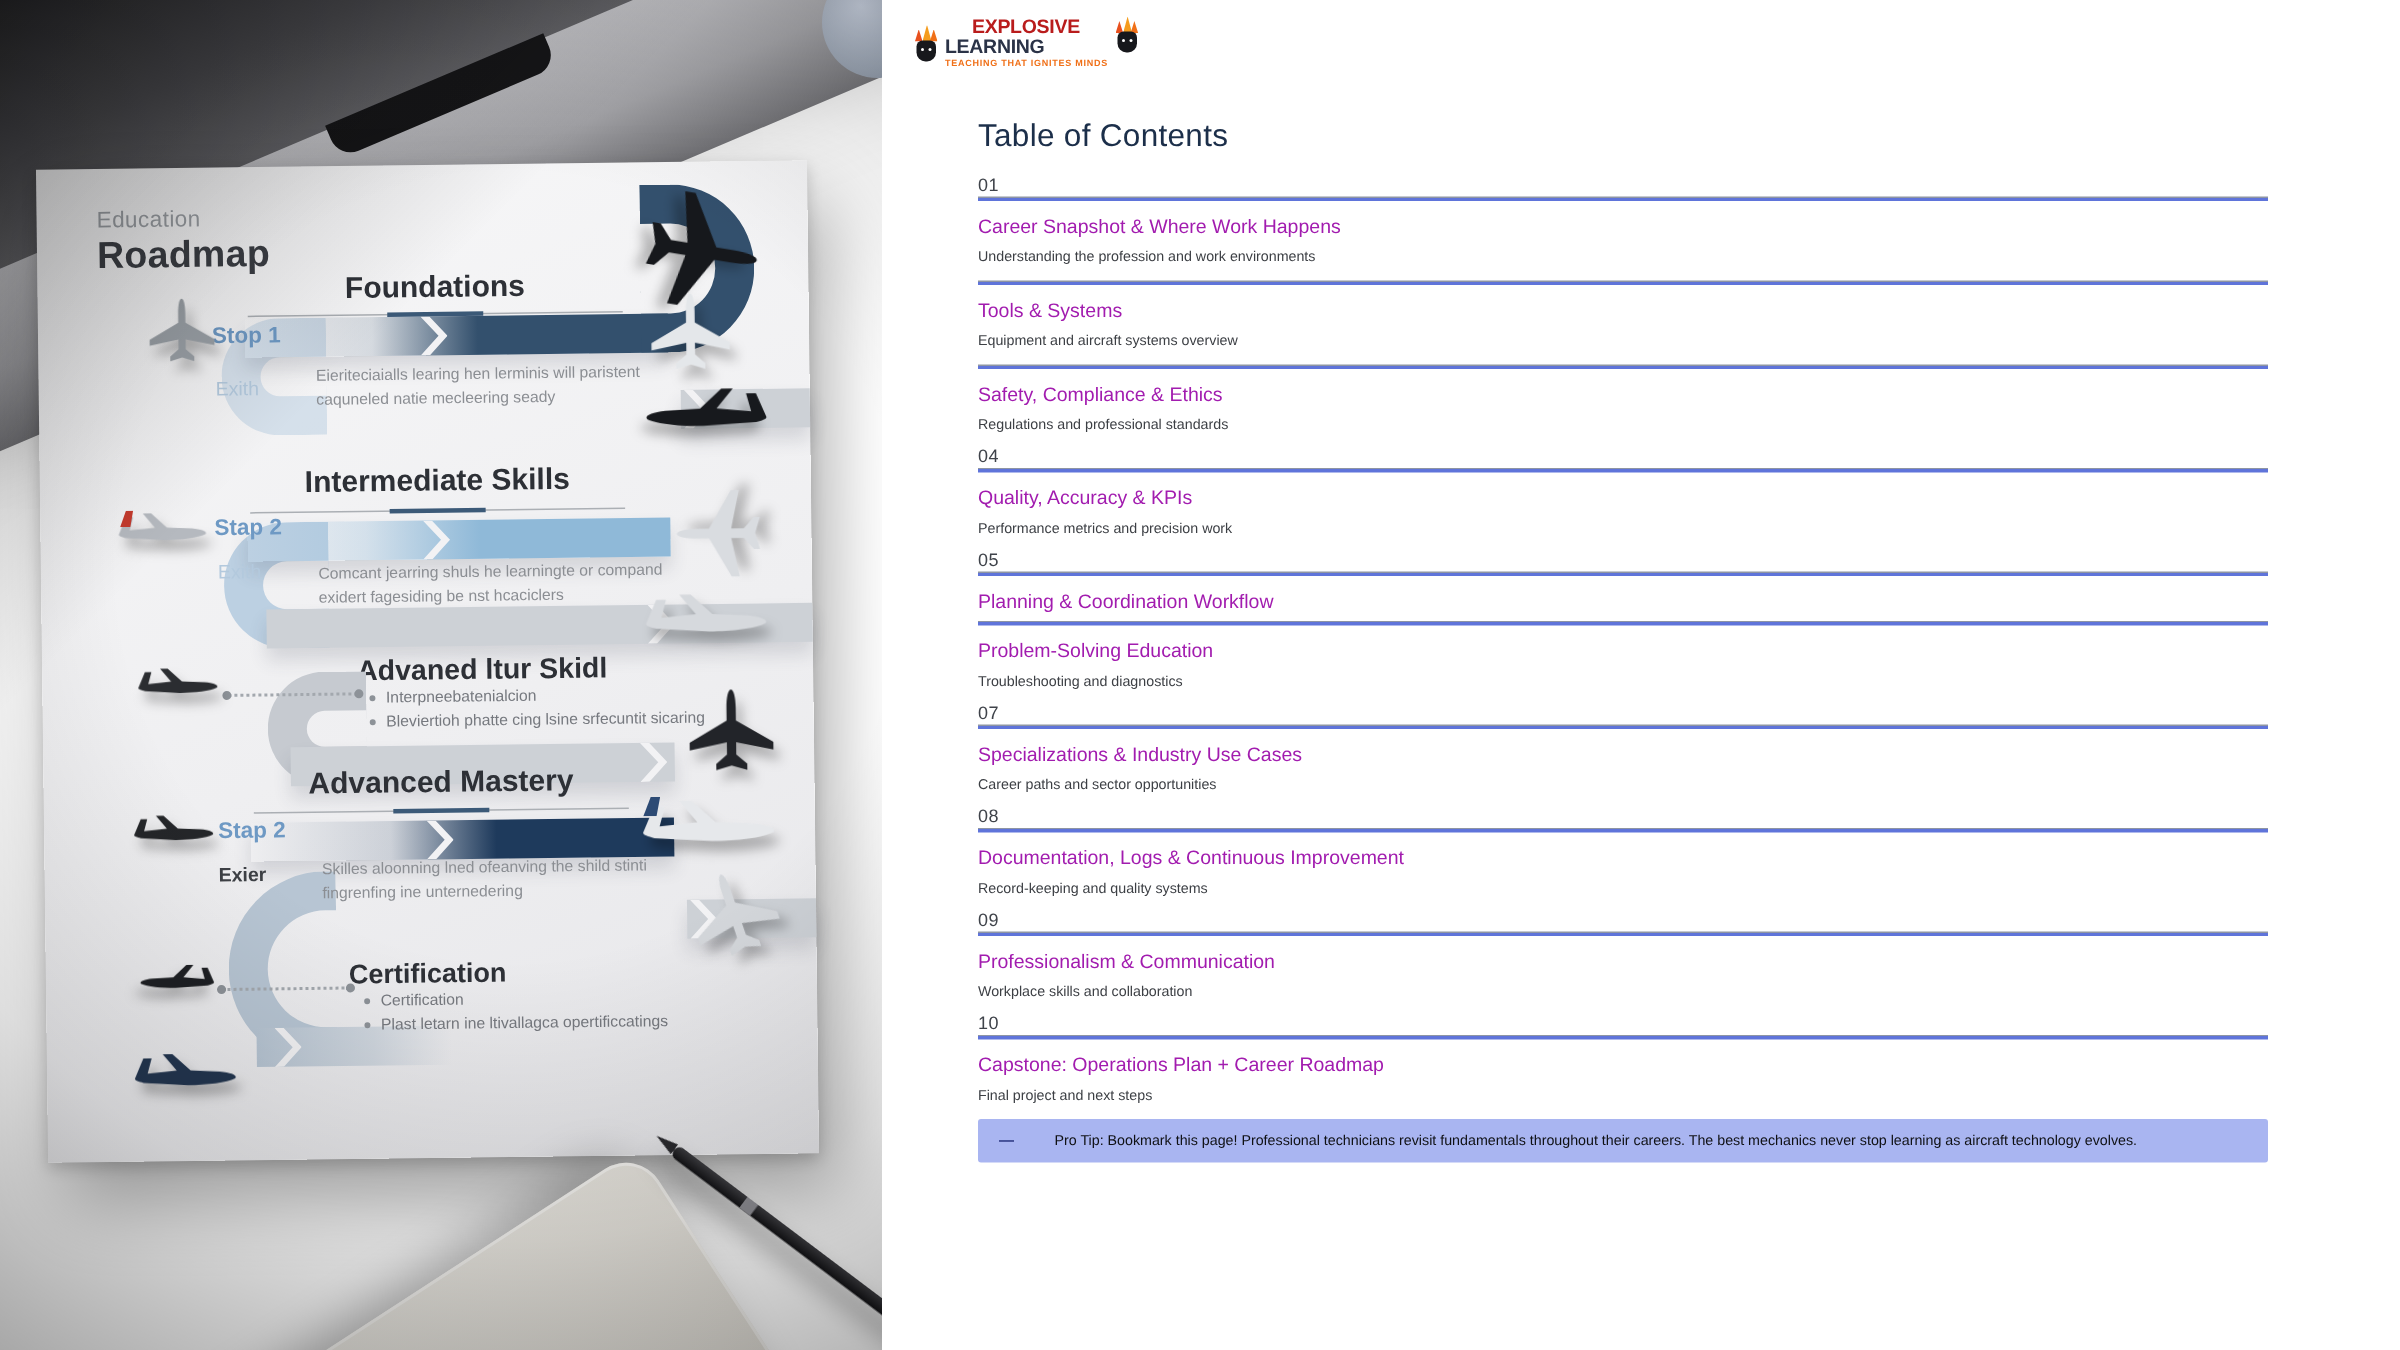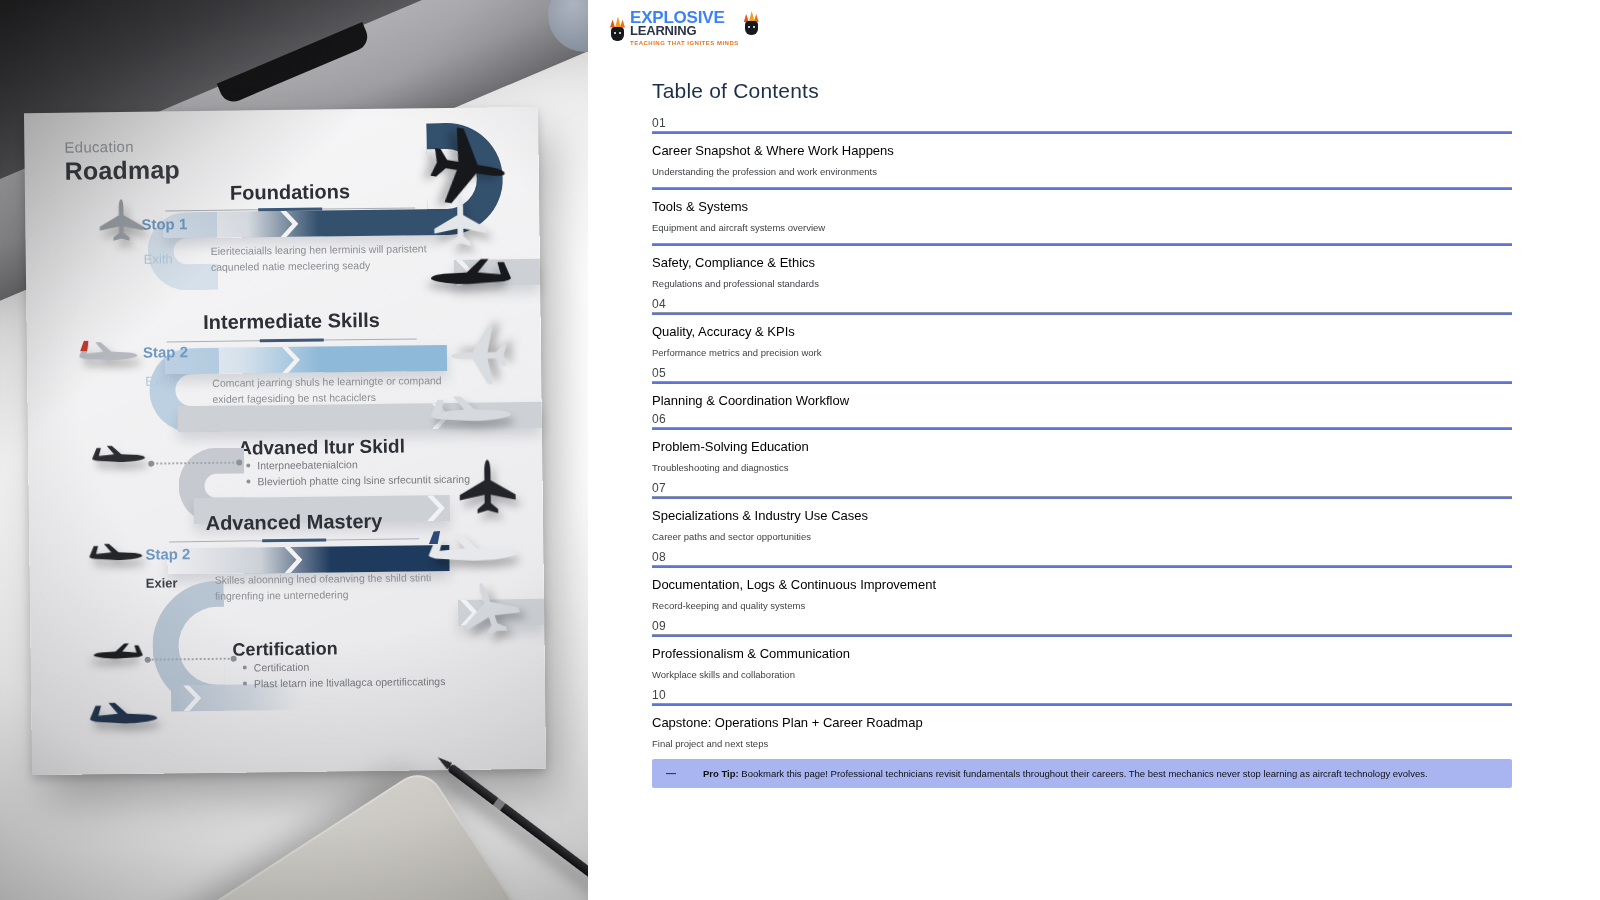--- a/index.html
+++ b/index.html
@@ -90,49 +90,49 @@
   .shade { position:absolute; inset:0; pointer-events:none;
      background:radial-gradient(circle at 58% 42%, rgba(255,255,255,0) 42%, rgba(0,0,0,.12) 72%, rgba(0,0,0,.34) 100%),
                 linear-gradient(135deg, rgba(0,0,0,.35) 0%, rgba(0,0,0,0) 32%); }
 
   
   .right-panel { position:absolute; left:588px; top:0; width:1012px; height:900px; background:#ffffff; }
   .content { margin:0 88px 0 64px; }
 
   .logo { position:absolute; left:22px; top:11px; display:flex; align-items:center; gap:5px; }
   .logo-text { text-align:left; }
-  .logo-l1 { font-size:17px; font-weight:bold; color:#3b82f6; letter-spacing:-.2px; line-height:13px; }
+  .logo-l1 { font-size:13px; font-weight:bold; color:#b91c1c; letter-spacing:-.2px; line-height:13px;margin-left:18px; }
   .logo-l2 { font-size:13px; font-weight:bold; color:#2b3347; letter-spacing:-.2px; line-height:13px; }
   .logo-tag { font-size:6px; font-weight:bold; color:#f07018; letter-spacing:.5px; margin-top:3px; white-space:nowrap; }
   .bomb { position:relative; width:15px; height:24px; }
   .bomb .head { position:absolute; bottom:0; left:1px; width:13px; height:14px; background:#17181c;
                 border-radius:4px 4px 6px 6px; }
   .bomb .head::before, .bomb .head::after { content:""; position:absolute; top:5px; width:2px; height:2px;
                 border-radius:50%; background:#fff; }
   .bomb .head::before { left:3px; } .bomb .head::after { right:3px; }
   .bomb i { position:absolute; display:block; clip-path:polygon(50% 0,100% 100%,0 100%); }
   .bomb .f1 { left:0;  top:3px; width:5px; height:8px;  background:#e8501e; }
   .bomb .f2 { left:5px; top:0;   width:6px; height:11px; background:#f59c1d; }
   .bomb .f3 { left:10px;top:3px; width:5px; height:8px;  background:#f07018; }
 
   .page-title { padding-top:79px; font-size:21px; color:#1c2f4a; letter-spacing:.2px; }
 
   .toc { margin-top:15px; }
   .toc-item { margin-bottom:6px; }
   .toc-num { font-size:12px; line-height:10px; color:#3f434a; letter-spacing:.4px; }
   .toc-rule { margin-top:3px; height:3px;
               background:linear-gradient(to bottom, #8e95a3 0px, #8e95a3 1px, #5f74da 1px, #5f74da 3px); }
-  .toc-title { margin-top:9px; font-size:13px; line-height:15px; color:#000000; }
+  .toc-title { margin-top:9px; font-size:13px; line-height:15px; color:#a21caf; }
   .toc-sub { margin-top:8px; margin-bottom:10px; font-size:9.5px; line-height:11px; color:#3c3f44; }
 
   .pro-tip { margin-top:5px; height:29px; background:#a9b5f1; border-radius:2px;
              display:flex; align-items:center; padding:0 14px; }
   .pro-icon { font-size:10px; font-weight:bold; color:#27337f; margin-right:12px; }
   .pro-text { font-size:9.5px; color:#0f1013; }
-  .pro-text b { font-weight:bold;padding-left:15px; }
+  .pro-text b { font-weight:normal;padding-left:15px; }
 </style>
 </head>
 <body>
 
 <svg width="0" height="0" style="position:absolute">
   <defs>
     <symbol id="plane-top" viewBox="-30 -30 60 60">
       <path d="M0,-26 C1.8,-26 3,-21 3,-14 L3,-6 L27,8 L27,13 L3,8 L3,16 L10,22 L10,26 L0,23 L-10,26 L-10,22 L-3,16 L-3,8 L-27,13 L-27,8 L-3,-6 L-3,-14 C-3,-21 -1.8,-26 0,-26 Z"></path>
     </symbol>
     <symbol id="plane-side" viewBox="-40 -20 80 40">
@@ -328,21 +328,20 @@
           <div class="toc-sub">Performance metrics and precision work</div>
         </div>
 
         <div class="toc-item">
           <div class="toc-num">05</div>
           <div class="toc-rule"></div>
           <div class="toc-title">Planning &amp; Coordination Workflow</div>
         </div>
 
         <div class="toc-item">
-          <div class="toc-num">06</div>
           <div class="toc-rule"></div>
           <div class="toc-title">Problem-Solving Education</div>
           <div class="toc-sub">Troubleshooting and diagnostics</div>
         </div>
 
         <div class="toc-item">
           <div class="toc-num">07</div>
           <div class="toc-rule"></div>
           <div class="toc-title">Specializations &amp; Industry Use Cases</div>
           <div class="toc-sub">Career paths and sector opportunities</div>

